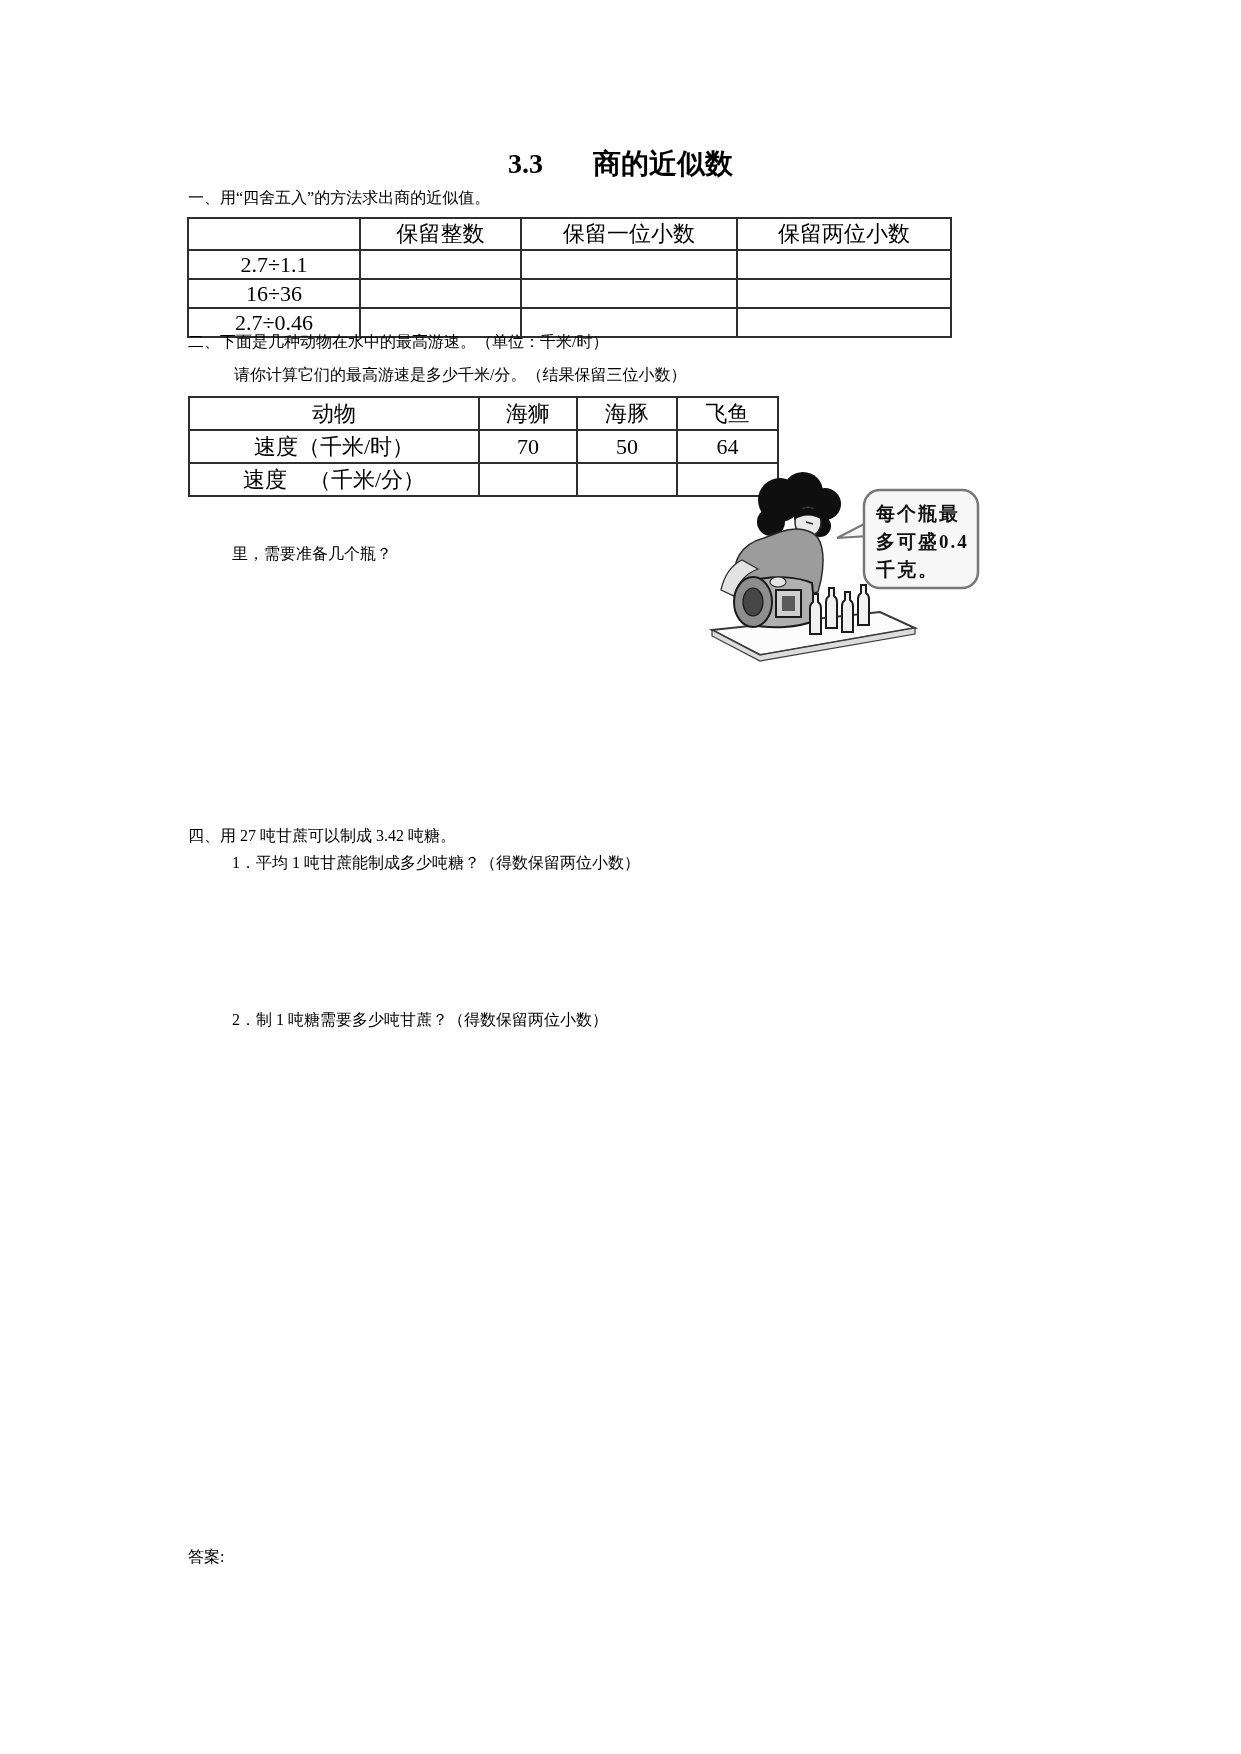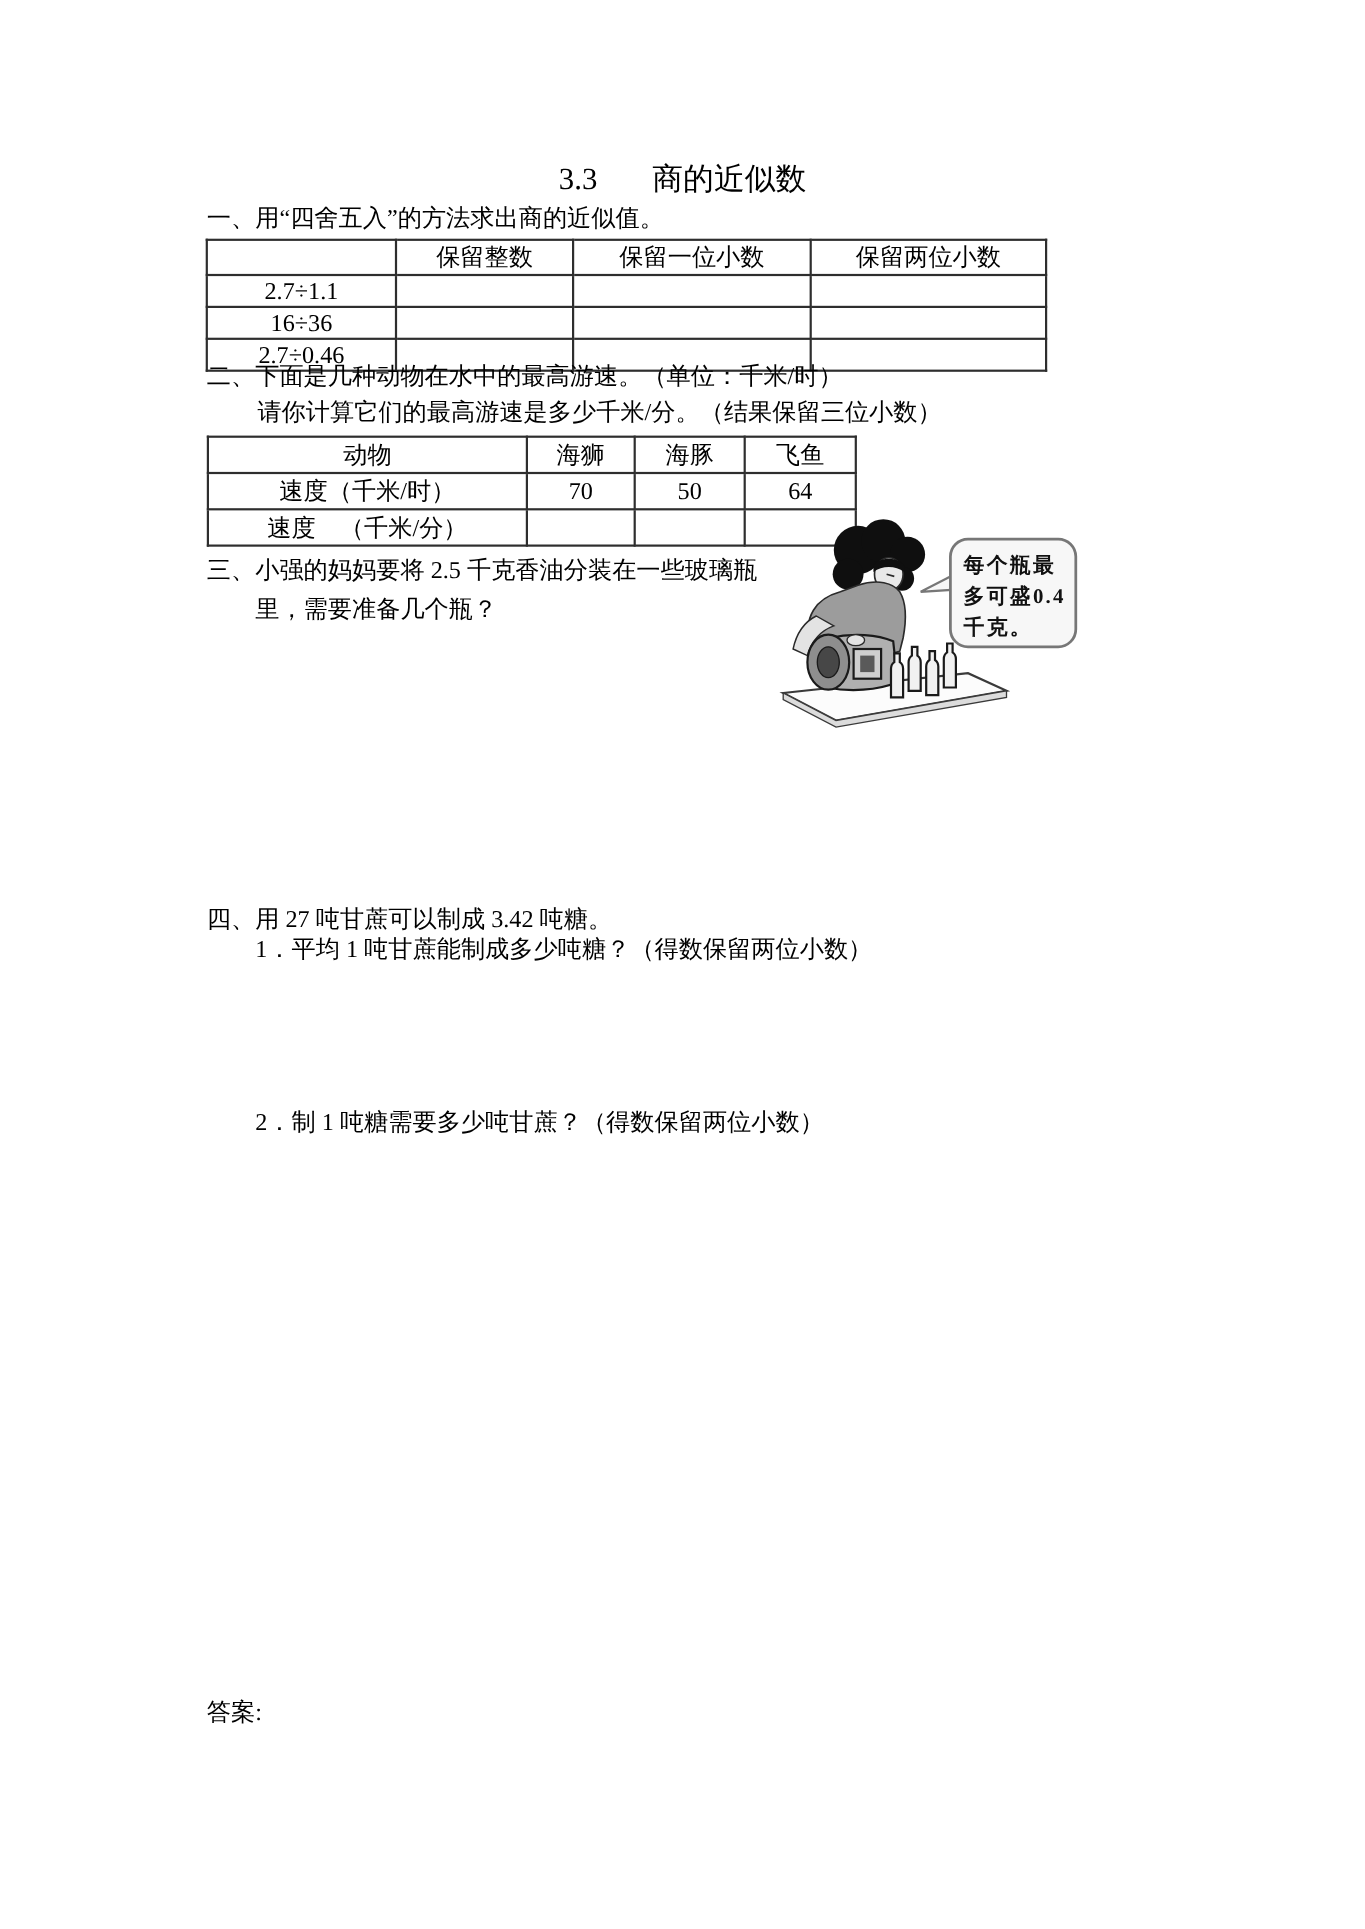--- a/index.html
+++ b/index.html
@@ -5,24 +5,24 @@
   html,body { margin:0; padding:0; background:#888; }
   .page {
     position:relative; width:1241px; height:1754px; margin:0 auto;
     background:#ffffff; color:#000;
     font-family:"Liberation Serif","DejaVu Serif",serif;
     overflow:hidden;
   }
   .abs { position:absolute; }
   .doc-title {
     top:149px; left:0; width:1241px; text-align:center;
-    font-size:28px; font-weight:normal; line-height:30px;
+    font-size:28px; font-weight:bold; line-height:30px;
   }
   .doc-title .num { margin-right:50px; }
-  .bodytext { font-size:22px; line-height:27px; white-space:nowrap;text-align:right; }
+  .bodytext { font-size:16px; line-height:27px; white-space:nowrap;text-align:right; }
   table { border-collapse:collapse; table-layout:fixed; }
   td {
     border:2px solid #2e2e2e; text-align:center; vertical-align:middle;
     font-size:22px; padding:0; overflow:hidden;
   }
   .t1 { left:187px; top:217px;border-radius:26px; }
   .t1 tr.hdr  { height:31px; }
   .t1 tr.data { height:29px; }
   .t2 { left:188px; top:396px; }
   .t2 tr { height:33px; }
@@ -100,21 +100,20 @@
     </tr>
     <tr>
       <td>速度　（千米/分）</td>
       <td></td>
       <td></td>
       <td></td>
     </tr>
   </tbody>
     </table>
 
-  <div class="abs bodytext" style="top:504px; left:188px;">三、小强的妈妈要将 2.5 千克香油分装在一些玻璃瓶</div>
   <div class="abs bodytext" style="top:540px; left:232px;">里，需要准备几个瓶？</div>
 
   <svg class="abs illustration" width="345" height="232" viewBox="0 0 345 232">
     <g>
       <circle cx="140" cy="62" r="22" fill="#0f0f0f"></circle>
       <circle cx="163" cy="54" r="20" fill="#0f0f0f"></circle>
       <circle cx="185" cy="66" r="16" fill="#0f0f0f"></circle>
       <circle cx="131" cy="84" r="14" fill="#0f0f0f"></circle>
       <circle cx="180" cy="88" r="11" fill="#0f0f0f"></circle>
       <ellipse cx="168" cy="84" rx="13" ry="15" fill="#e9e9e9" stroke="#2a2a2a" stroke-width="1.5"></ellipse>

